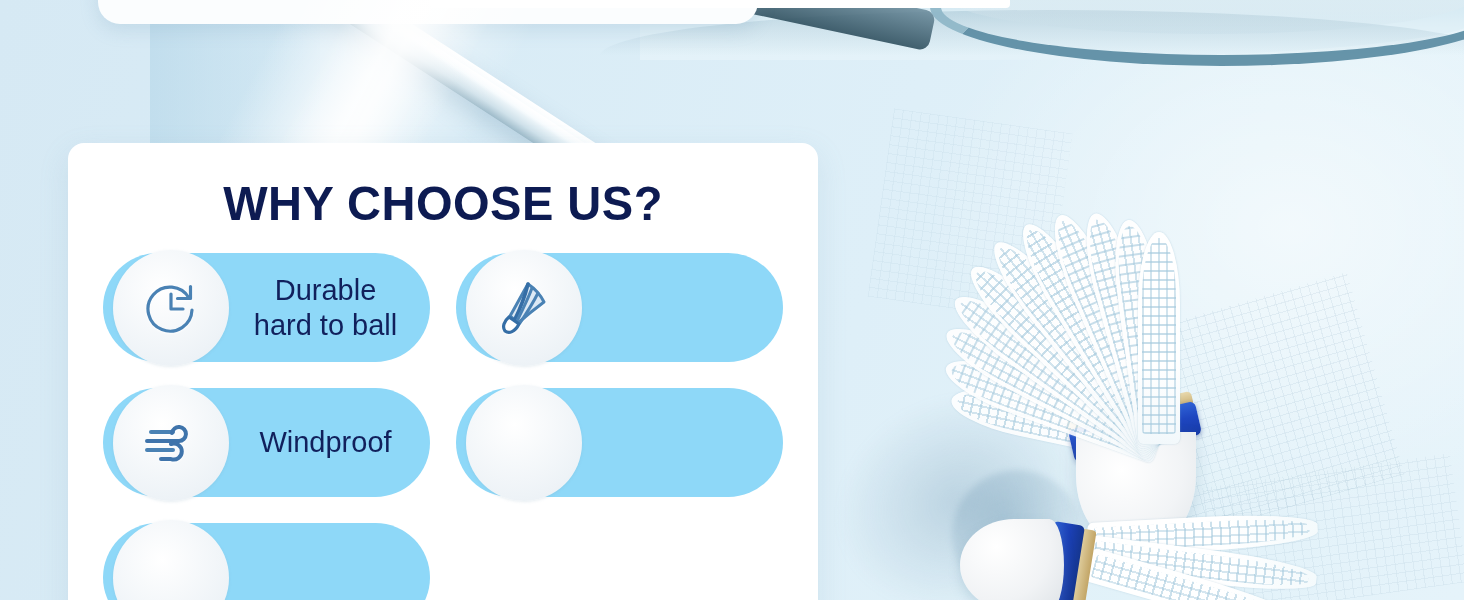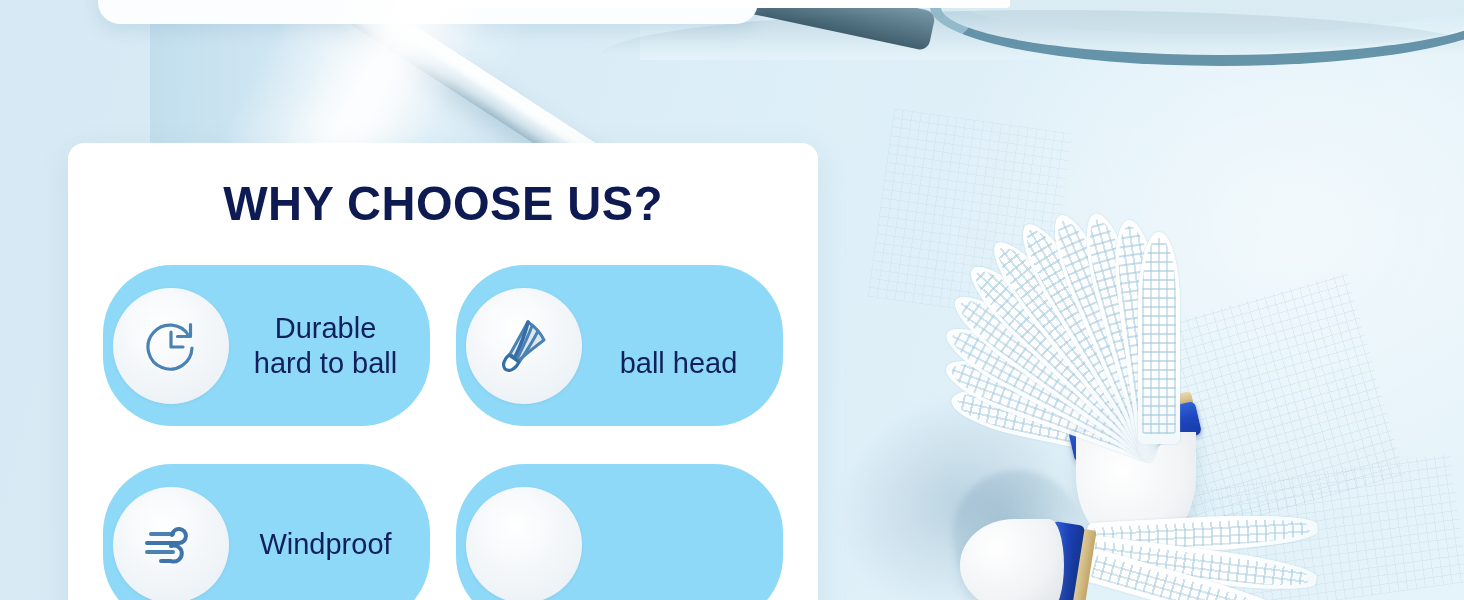--- a/index.html
+++ b/index.html
@@ -107,22 +107,22 @@
      border-radius:4px 40% 40% 4px;}
 
   
   .card{position:absolute;left:68px;top:143px;width:750px;height:500px;background:#ffffff;
         border-radius:16px;box-shadow:0 10px 30px rgba(120,160,185,.16);overflow:hidden;}
   .card-title{margin:36px 0 0 0;text-align:center;color:#0d1b52;
         font-size:49px;font-weight:700;letter-spacing:.5px;line-height:1;
         font-family:"Liberation Sans","DejaVu Sans",sans-serif;
         transform:scaleX(.96);}
   .grid{margin:25px 0 0 0;padding:0 0 0 35px;display:flex;flex-wrap:wrap;gap:26px 26px;}
-  .pill{width:327px;height:161px;border-radius:69px;background:#8ed8f8;
-        display:flex;align-items:center;box-sizing:border-box;padding-left:10px;margin-top:12px;}
+  .pill{width:327px;height:109px;border-radius:69px;background:#8ed8f8;
+        display:flex;align-items:center;box-sizing:border-box;padding-left:10px;}
   .pill-icon{width:116px;height:116px;min-width:116px;border-radius:50%;
         background:radial-gradient(circle at 42% 34%,#ffffff,#eef3f7 70%,#e7edf2 100%);
         display:flex;align-items:center;justify-content:center;
         box-shadow:0 1px 3px rgba(120,160,185,.18);}
   .pill-icon svg{width:64px;height:64px;display:block;
         filter:drop-shadow(0 1px 1px rgba(255,255,255,.9));}
   .pill-label{flex:1;text-align:center;color:#11205c;font-size:29px;line-height:1.18;
         padding:0 10px 0 2px;font-family:"Liberation Sans","DejaVu Sans",sans-serif;}
 </style>
 </head>
@@ -205,21 +205,20 @@
           <svg viewBox="0 0 64 64" fill="none" stroke="#4a82b4" stroke-width="3" stroke-linecap="round" stroke-linejoin="round">
             <path d="M36 8 C30 18 24 30 18 40 L26 47 C34 40 44 32 52 26 C48 18 42 12 36 8Z" fill="#dce9f5"></path>
             <path d="M36 8 C33 20 28 33 23 43" stroke="#356ea6" stroke-width="3.6"></path>
             <path d="M40 12 C36 23 30 35 25 45"></path>
             <path d="M46 17 C41 27 34 38 28 47"></path>
             <path d="M17 41 C12 45 10 51 13 55 C17 58 23 56 27 48Z" fill="#ffffff" stroke="#356ea6" stroke-width="3.2"></path>
           </svg>
         </div>
         <div class="pill-label">
           <br>
-          <span>ball head</span>
         </div>
       </div>
 
       <div class="pill">
         <div class="pill-icon">
           <svg viewBox="0 0 64 64" fill="none" stroke="#4a82b4" stroke-width="4" stroke-linecap="round" stroke-linejoin="round">
             <path d="M12 21 H34"></path>
             <path d="M8 30 H40 A7 7 0 1 0 33 22" stroke="#3f74ab"></path>
             <path d="M8 39 H34"></path>
             <path d="M22 48 H32 A8 8 0 1 0 32 33" stroke="#3f74ab"></path>

